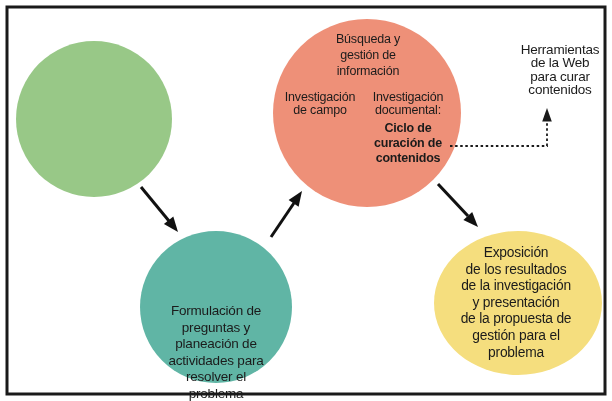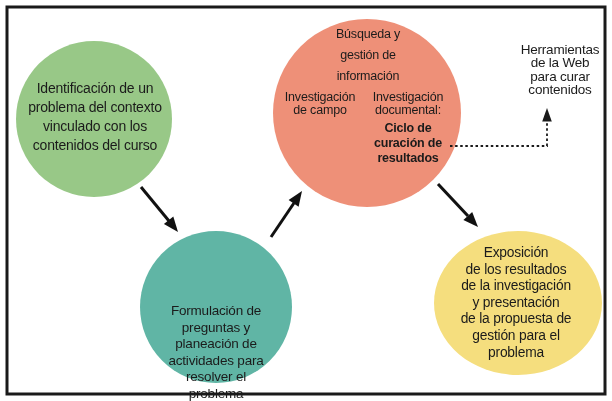--- a/index.html
+++ b/index.html
@@ -15,21 +15,21 @@
   .txt {
     position: absolute;
     transform: translate(-50%, -50%);
     white-space: pre-line;
     text-align: center;
     color: #1b1b1b;
     letter-spacing: -0.2px;
   }
   .txt-identify   { left: 95px;  top: 117px; font-size: 14px;   line-height: 19px;   width: 180px; }
   .txt-formulate  { left: 216px; top: 305px; font-size: 13.5px; line-height: 16.6px; width: 160px; margin-top: 48px; }
-  .txt-search-title { left: 368px; top: 55px;  font-size: 12.5px; line-height: 21px; width: 120px; }
+  .txt-search-title { left: 368px; top: 55px;  font-size: 12.5px; line-height: 16px; width: 120px; }
   .txt-field      { left: 320px; top: 104px; font-size: 12.5px; line-height: 13.4px; width: 100px; }
   .txt-doc        { left: 408px; top: 104px; font-size: 12.5px; line-height: 13.4px; width: 100px; }
   .txt-cycle      { left: 408px; top: 143px; font-size: 12.5px; line-height: 15px;  width: 100px; font-weight: 700; }
   .txt-expo       { left: 516px; top: 303px; font-size: 13.8px; line-height: 16.6px; width: 160px; }
   .txt-tools      { left: 560px; top: 70px;  font-size: 13.5px; line-height: 13.4px; width: 110px; }
 </style>
 </head>
 <body>
 
 <div class="stage">
@@ -60,45 +60,41 @@
       <line x1="438" y1="184" x2="468" y2="216" stroke-width="3" stroke="#111111"></line>
       <polygon points="478,227 463.4,220.1 472.2,211.9" fill="#111111"></polygon>
     </g>
 
     <g>
       <path d="M450,146 H547 V122" fill="none" stroke-width="1.8" stroke-dasharray="2.5 2.6" stroke="#1a1a1a"></path>
       <polygon points="547,108 542.2,121.5 551.8,121.5" fill="#1a1a1a"></polygon>
     </g>
   </svg>
 
-  <div class="txt txt-identify">Identificación de un
-problema del contexto
-vinculado con los
-contenidos del curso</div>
 
   <div class="txt txt-formulate">Formulación de
 preguntas y
 planeación de
 actividades para
 resolver el
 problema</div>
 
   <div class="txt txt-search-title">Búsqueda y
 gestión de
 información</div>
 
   <div class="txt txt-field">Investigación
 de campo</div>
 
   <div class="txt txt-doc">Investigación
 documental:</div>
 
   <div class="txt txt-cycle">Ciclo de
 curación de
-resultados</div>
+contenidos</div>
 
   <div class="txt txt-expo">Exposición
 de los resultados
 de la investigación
 y presentación
 de la propuesta de
 gestión para el
 problema</div>
 
   <div class="txt txt-tools">Herramientas

